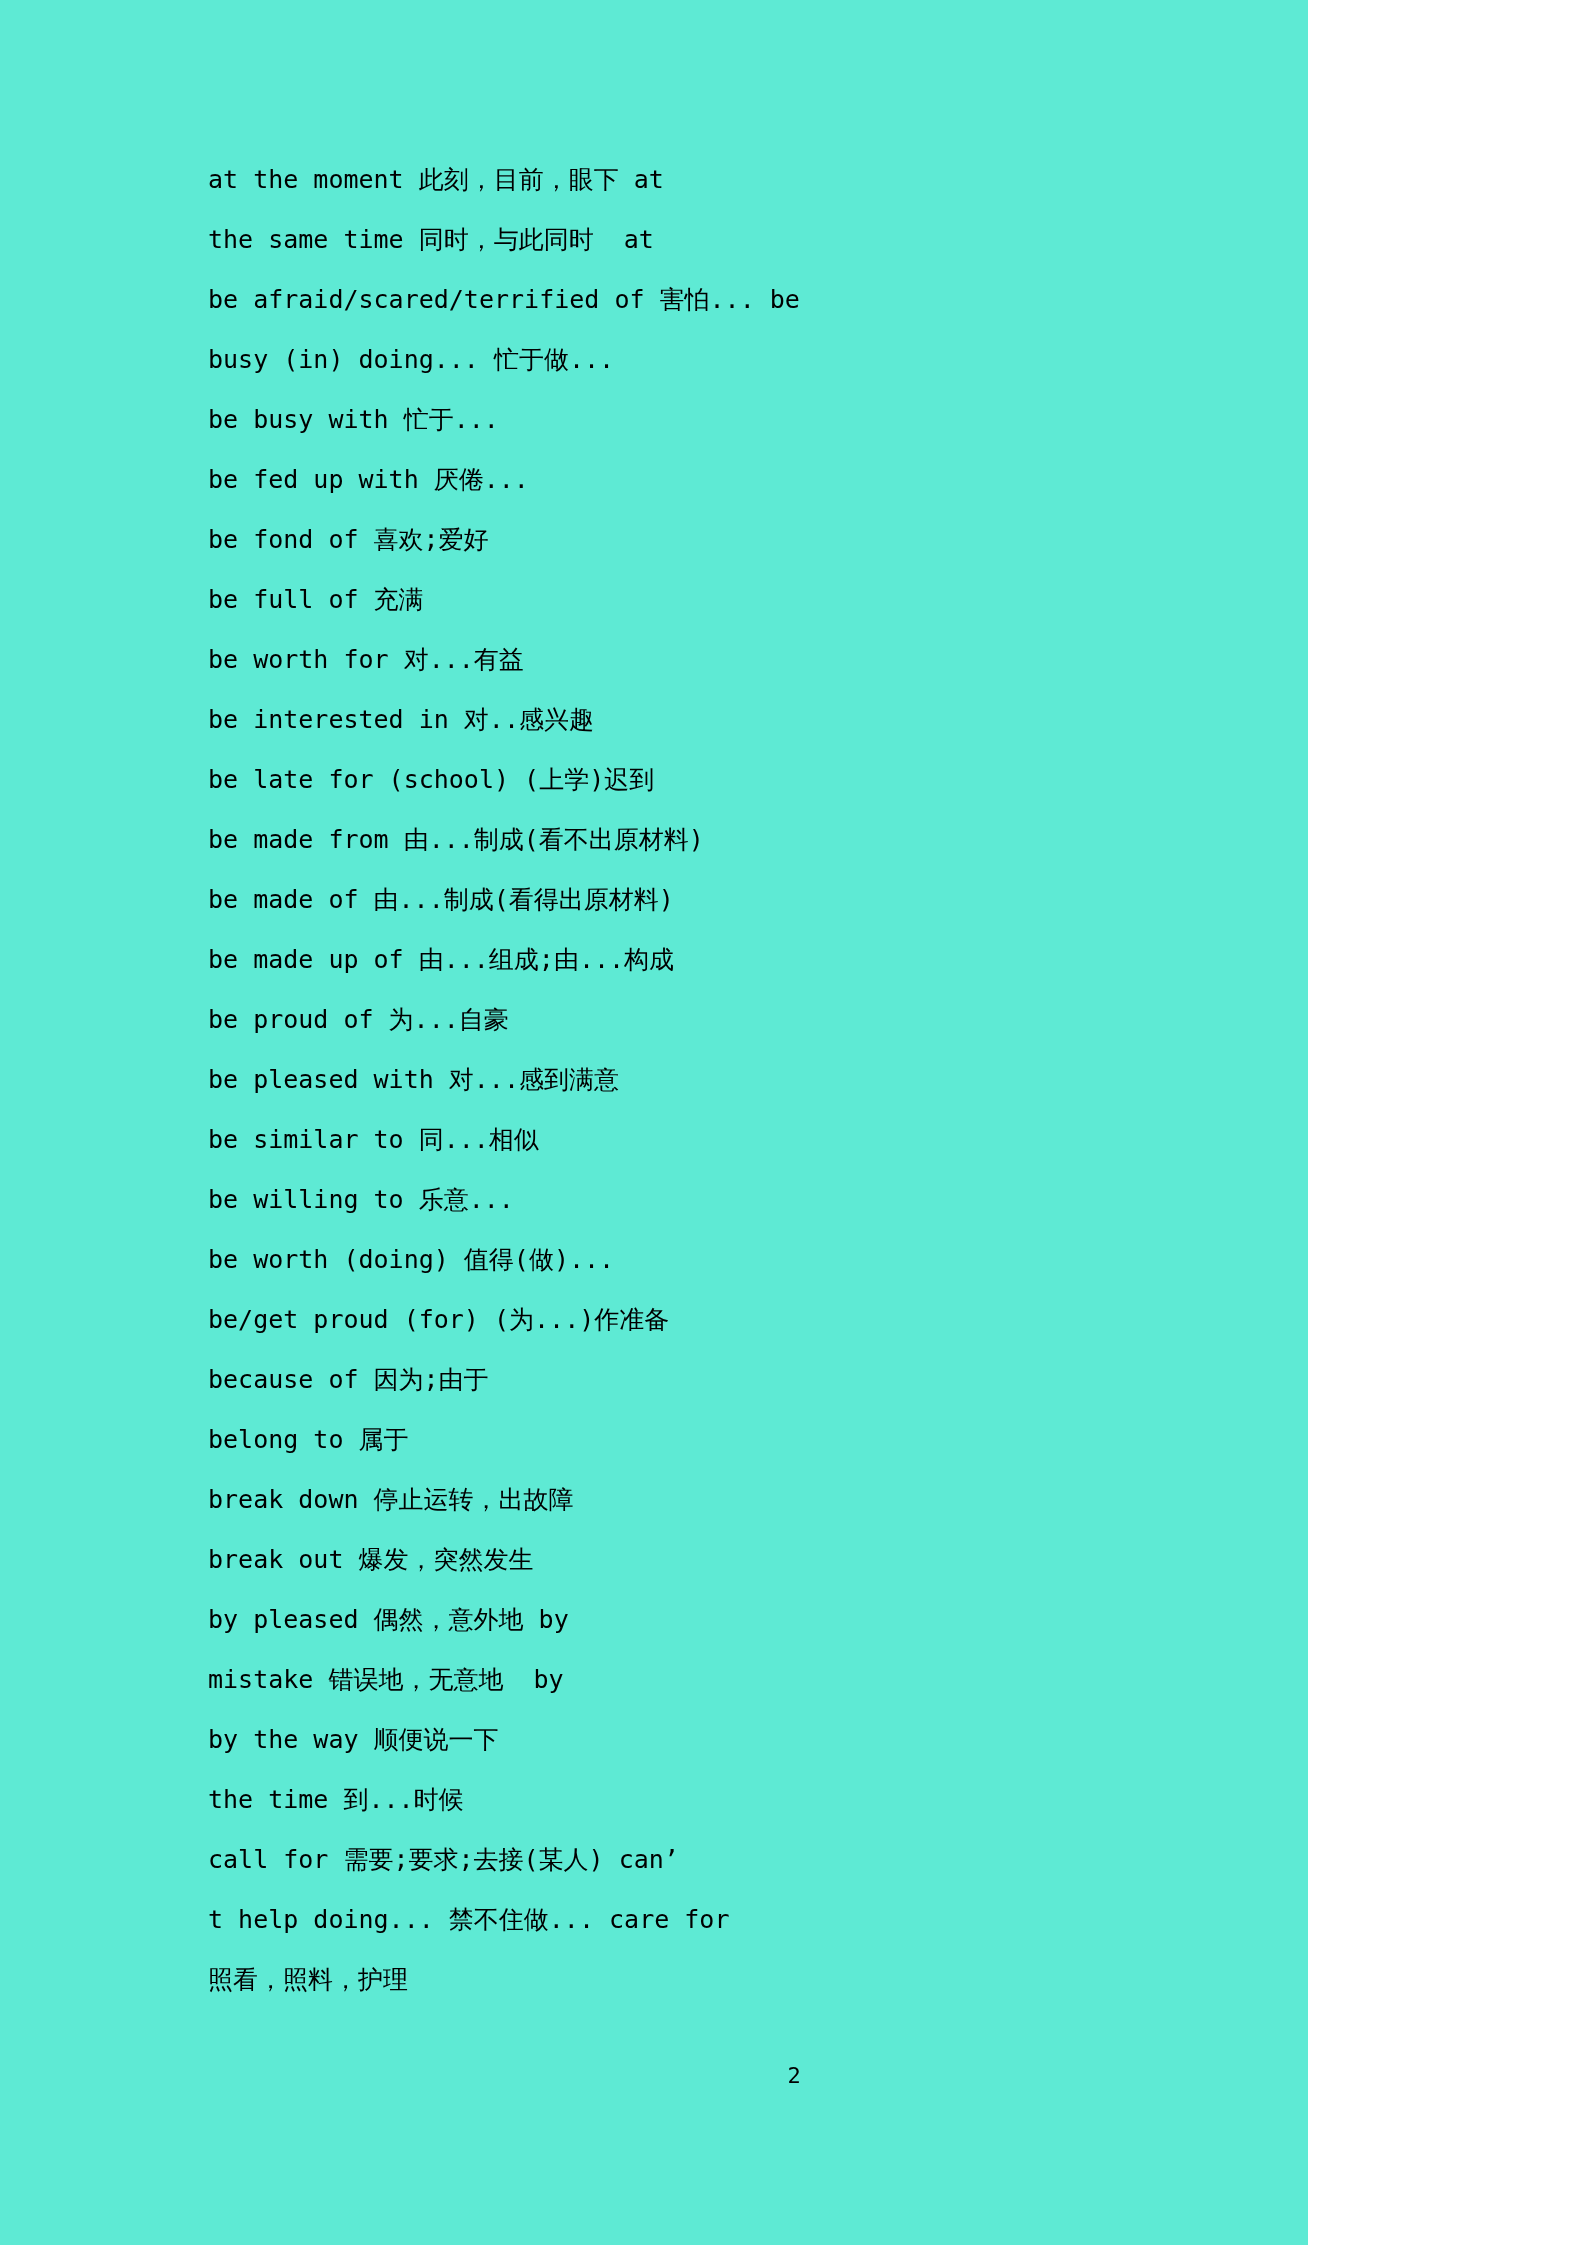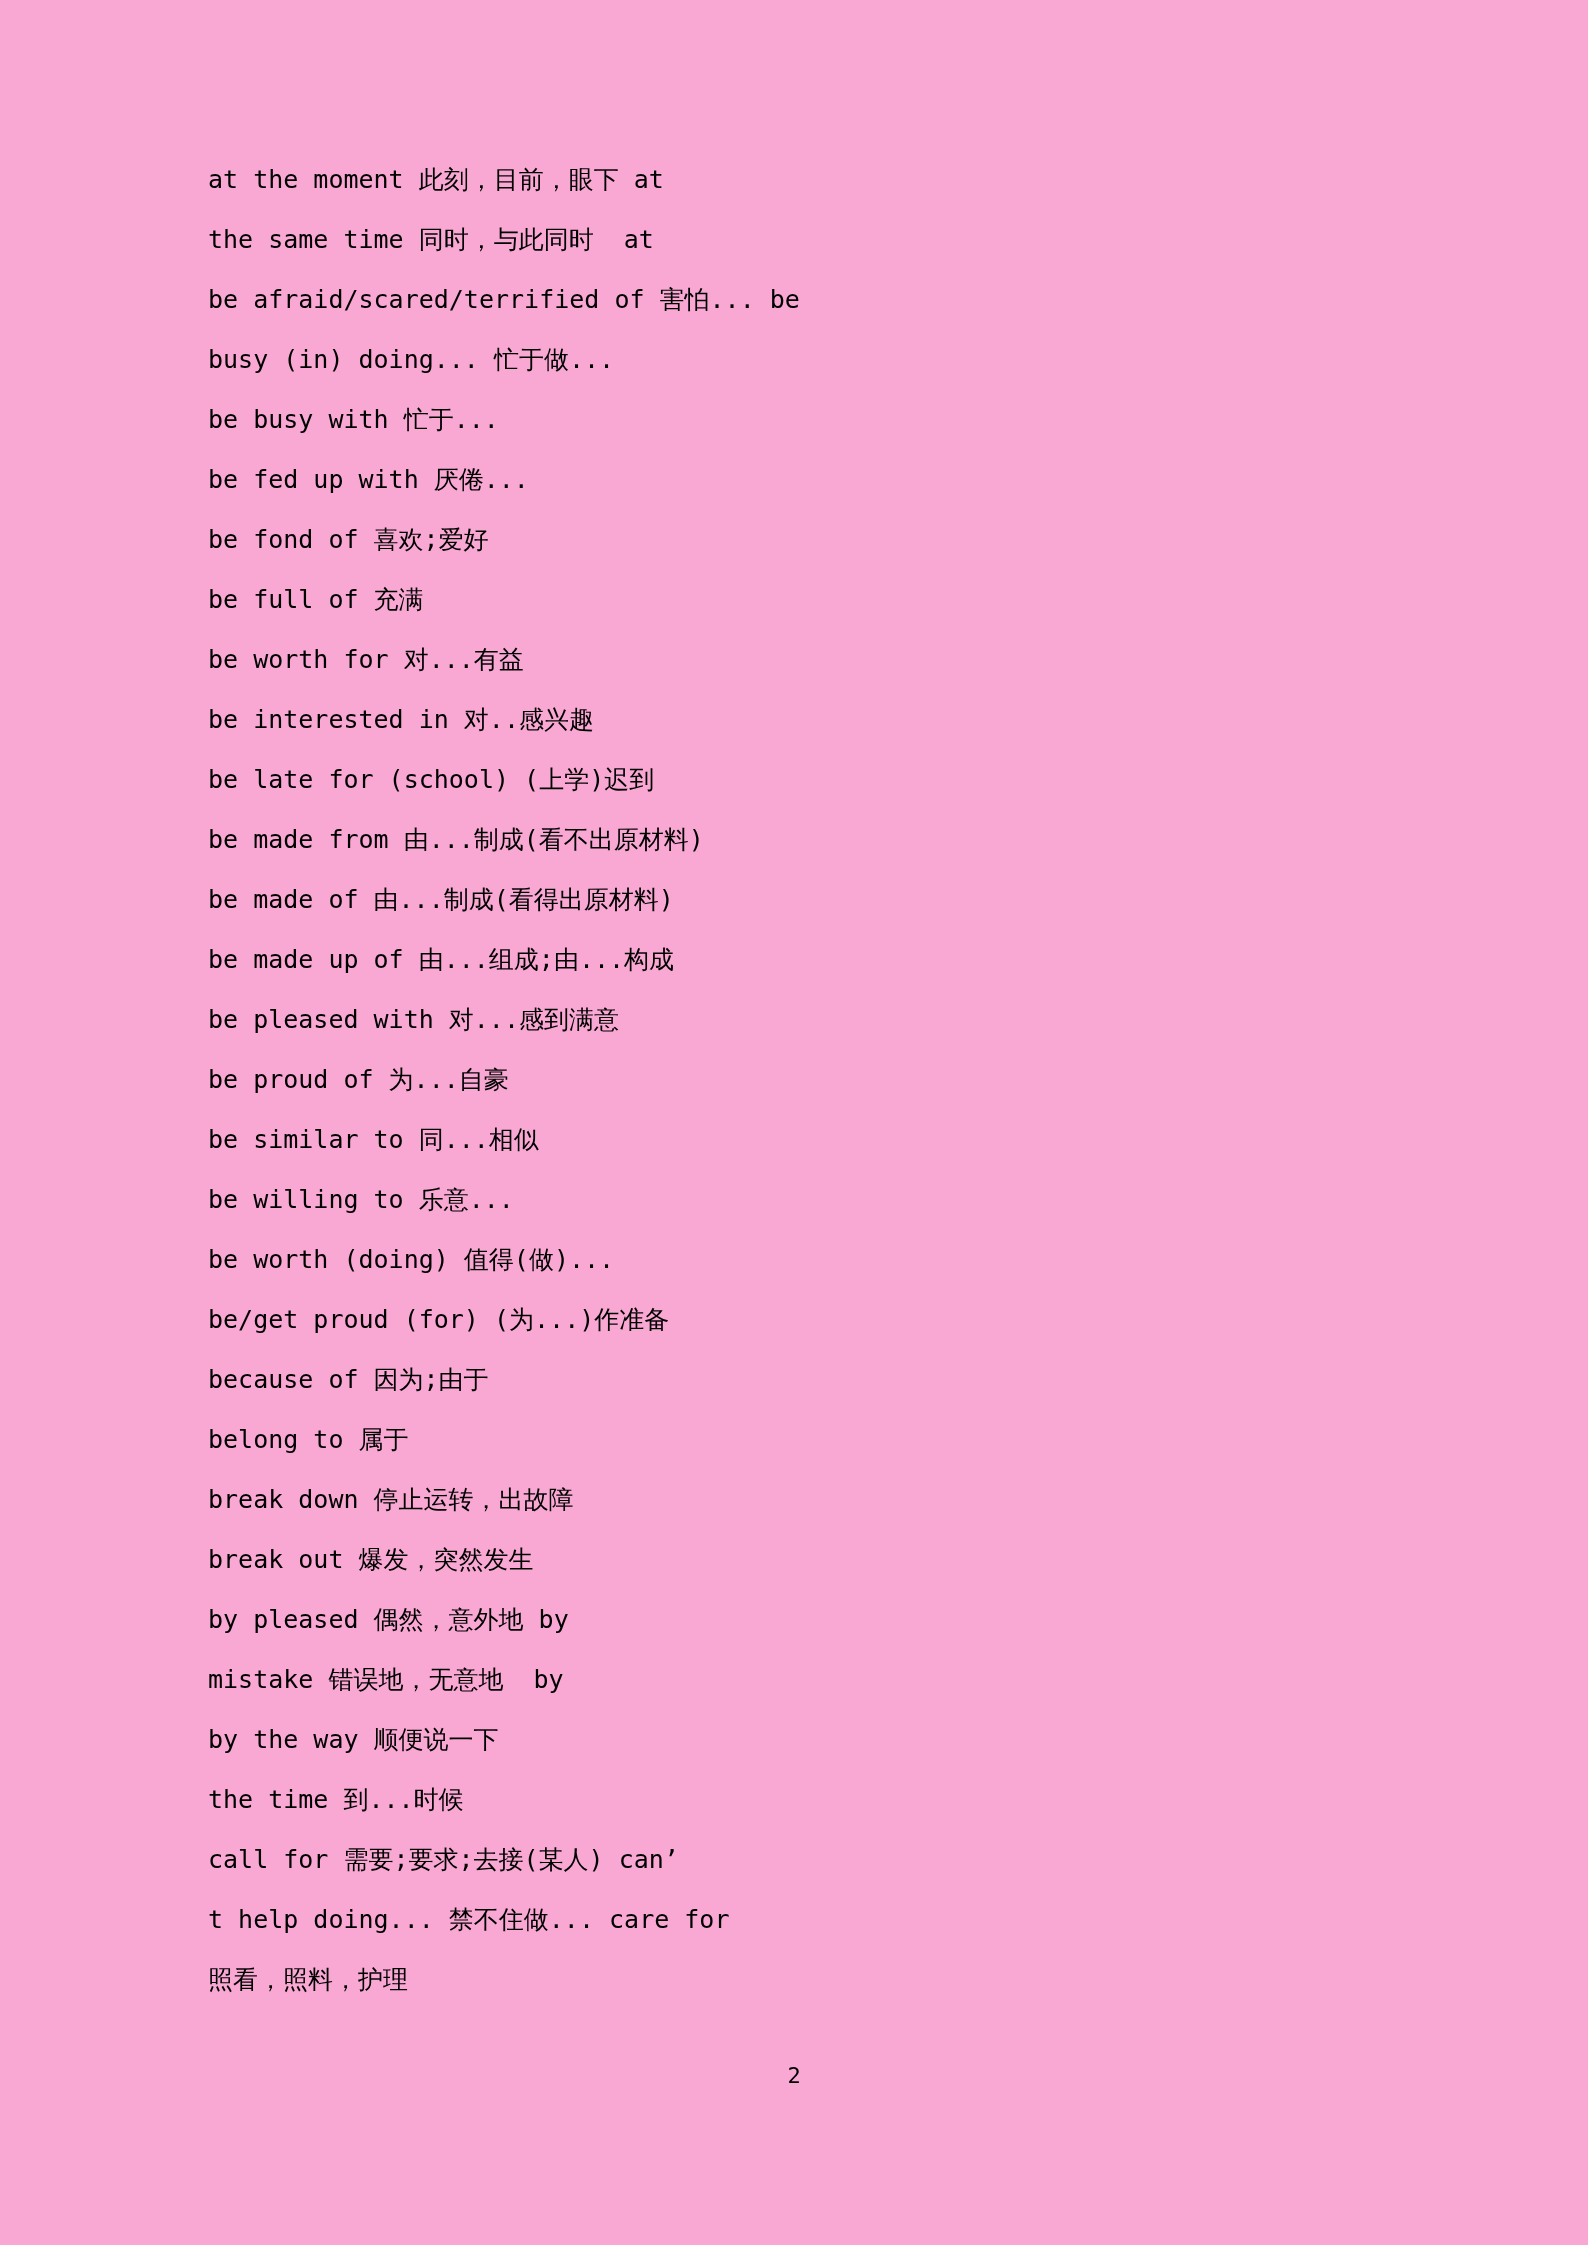--- a/index.html
+++ b/index.html
@@ -11,23 +11,23 @@
     width: 1588px;
     height: 2245px;
     position: relative;
     font-family: "DejaVu Sans Mono", monospace;
     color: #000000;
   }
   .page {
     position: absolute;
     left: 0;
     top: 0;
-    width: 1588px;
+    width: 1308px;
     height: 2245px;
-    background: #f9a8d4;
+    background: #5eead4;
     overflow: hidden;
   }
   .content {
     position: absolute;
     left: 208px;
     top: 150px;
     width: 1150px;
   }
   .line {
     font-family: "DejaVu Sans Mono", monospace;
@@ -60,22 +60,22 @@
     <div class="line">be busy with 忙于...</div>
     <div class="line">be fed up with 厌倦...</div>
     <div class="line">be fond of 喜欢;爱好</div>
     <div class="line">be full of 充满</div>
     <div class="line">be worth for 对...有益</div>
     <div class="line">be interested in 对..感兴趣</div>
     <div class="line">be late for (school) (上学)迟到</div>
     <div class="line">be made from 由...制成(看不出原材料)</div>
     <div class="line">be made of 由...制成(看得出原材料)</div>
     <div class="line">be made up of 由...组成;由...构成</div>
+    <div class="line">be proud of 为...自豪</div>
     <div class="line">be pleased with 对...感到满意</div>
-    <div class="line">be proud of 为...自豪</div>
     <div class="line">be similar to 同...相似</div>
     <div class="line">be willing to 乐意...</div>
     <div class="line">be worth (doing) 值得(做)...</div>
     <div class="line">be/get proud (for) (为...)作准备</div>
     <div class="line">because of 因为;由于</div>
     <div class="line">belong to 属于</div>
     <div class="line">break down 停止运转，出故障</div>
     <div class="line">break out 爆发，突然发生</div>
     <div class="line">by pleased 偶然，意外地 by</div>
     <div class="line">mistake 错误地，无意地  by</div>

